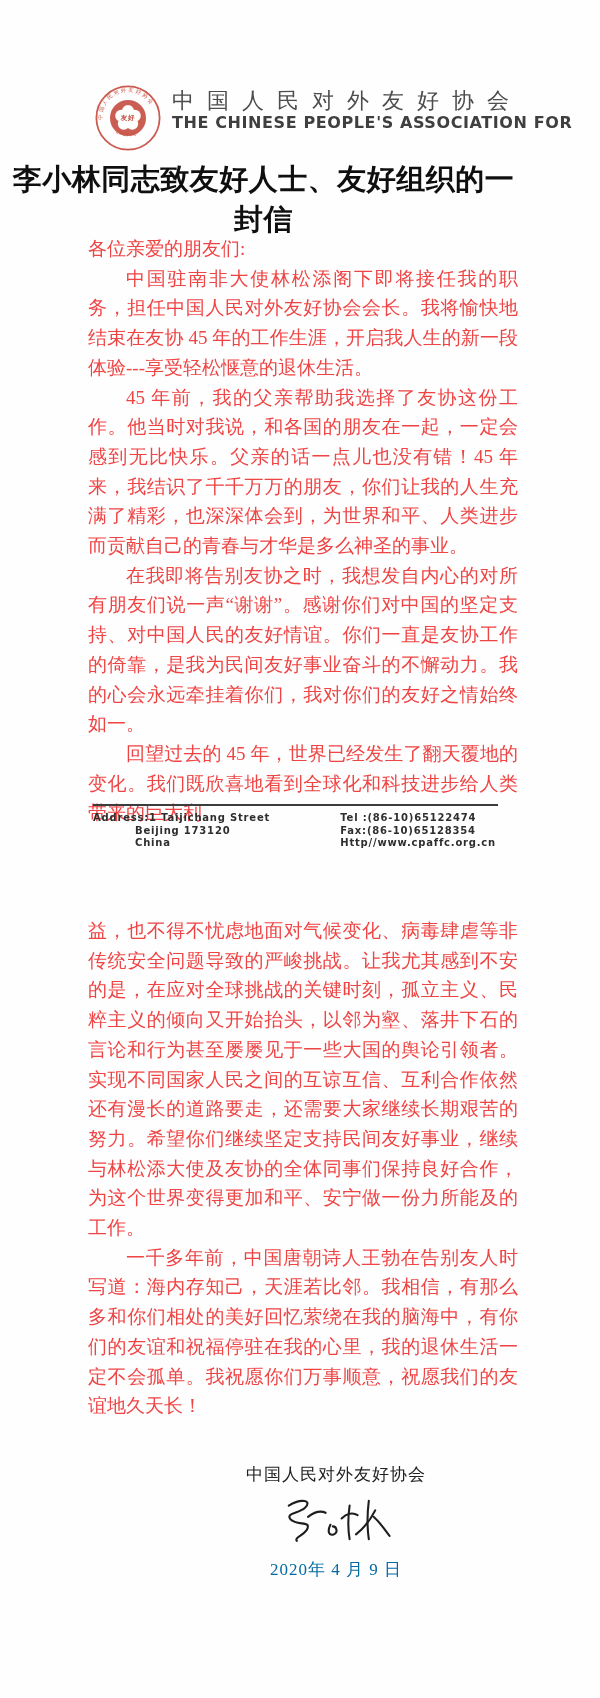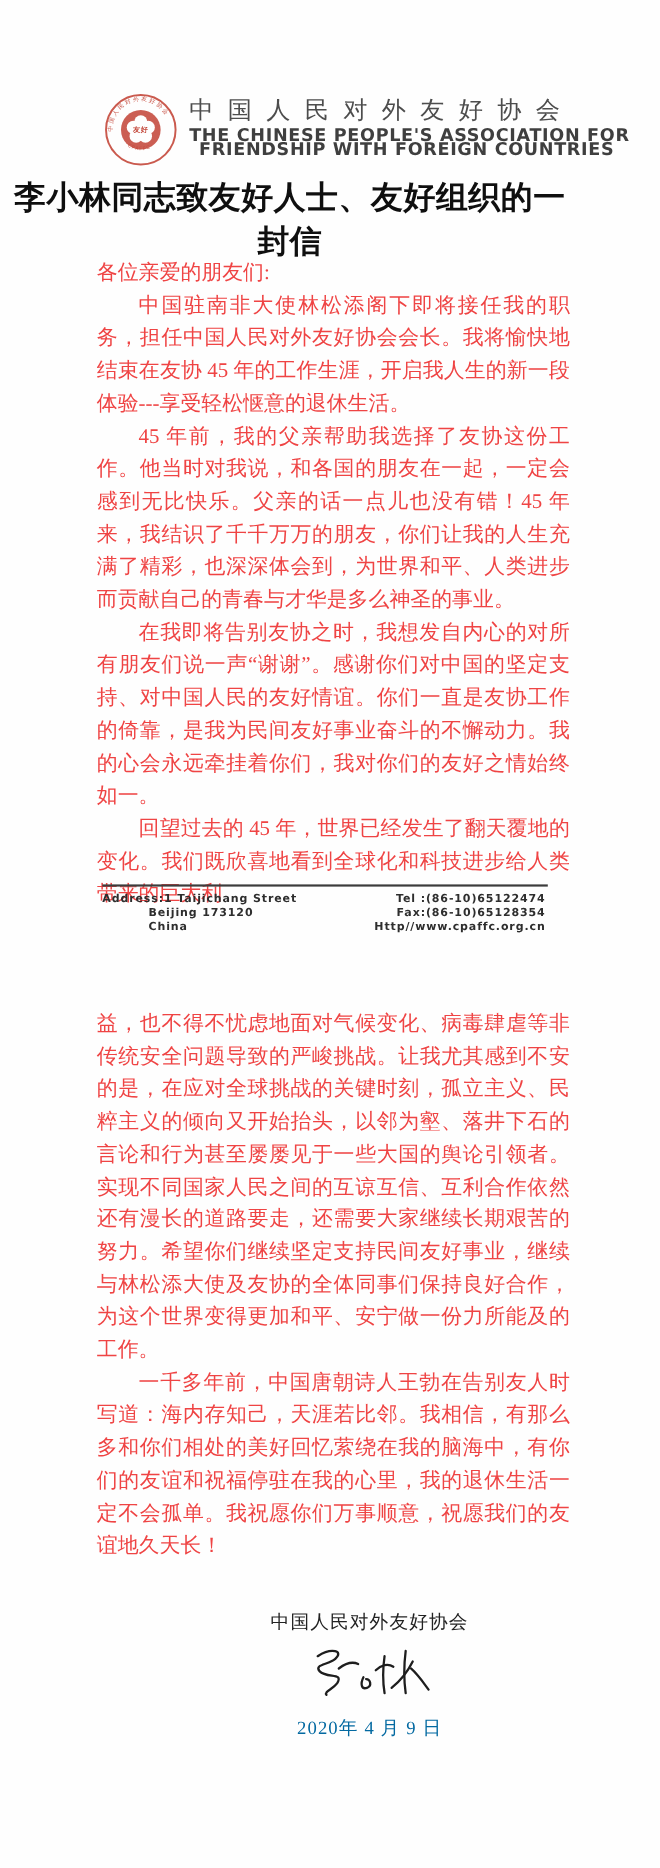--- a/index.html
+++ b/index.html
@@ -96,21 +96,21 @@
   .footer-cols {
     display: flex;
     justify-content: space-between;
     font-size: 10px;
     font-weight: bold;
     color: #2e2e2e;
     letter-spacing: 0.8px;
     line-height: 12.5px;
   }
   .footer-col-left .sub { padding-left: 42px; }
-  .footer-col-right { padding-right: 2px; text-align: right; }
+  .footer-col-right { padding-right: 2px; }
 
   
   .sig-block {
     position: absolute;
     top: 1463px;
     left: 236px;
     width: 200px;
     text-align: center;
   }
   .sig-org {
@@ -154,21 +154,20 @@
         <circle cx="43.8" cy="58.5" r="8.8" fill="#fefefe"></circle>
         <circle cx="40" cy="46.8" r="8.8" fill="#fefefe"></circle>
         <circle cx="50" cy="50" r="9.6" fill="#fefefe"></circle>
       </g>
       <text x="50" y="53.5" text-anchor="middle" font-size="9.5" font-weight="bold" fill="#c4483b" letter-spacing="1">友好</text>
     </svg>
     <div class="org-names">
       <div class="org-name-cn">中国人民对外友好协会</div>
       <div class="org-name-en">
         <div class="en1">THE CHINESE PEOPLE'S ASSOCIATION FOR</div>
-        <div class="en2">FRIENDSHIP WITH FOREIGN COUNTRIES</div>
       </div>
     </div>
   </div>
 
   <h1 class="doc-title">李小林同志致友好人士、友好组织的一封信</h1>
 
   <div class="body-block body1">
     <p>各位亲爱的朋友们:</p>
     <p class="indent">中国驻南非大使林松添阁下即将接任我的职务，担任中国人民对外友好协会会长。我将愉快地结束在友协 45 年的工作生涯，开启我人生的新一段体验---享受轻松惬意的退休生活。</p>
     <p class="indent">45 年前，我的父亲帮助我选择了友协这份工作。他当时对我说，和各国的朋友在一起，一定会感到无比快乐。父亲的话一点儿也没有错！45 年来，我结识了千千万万的朋友，你们让我的人生充满了精彩，也深深体会到，为世界和平、人类进步而贡献自己的青春与才华是多么神圣的事业。</p>

